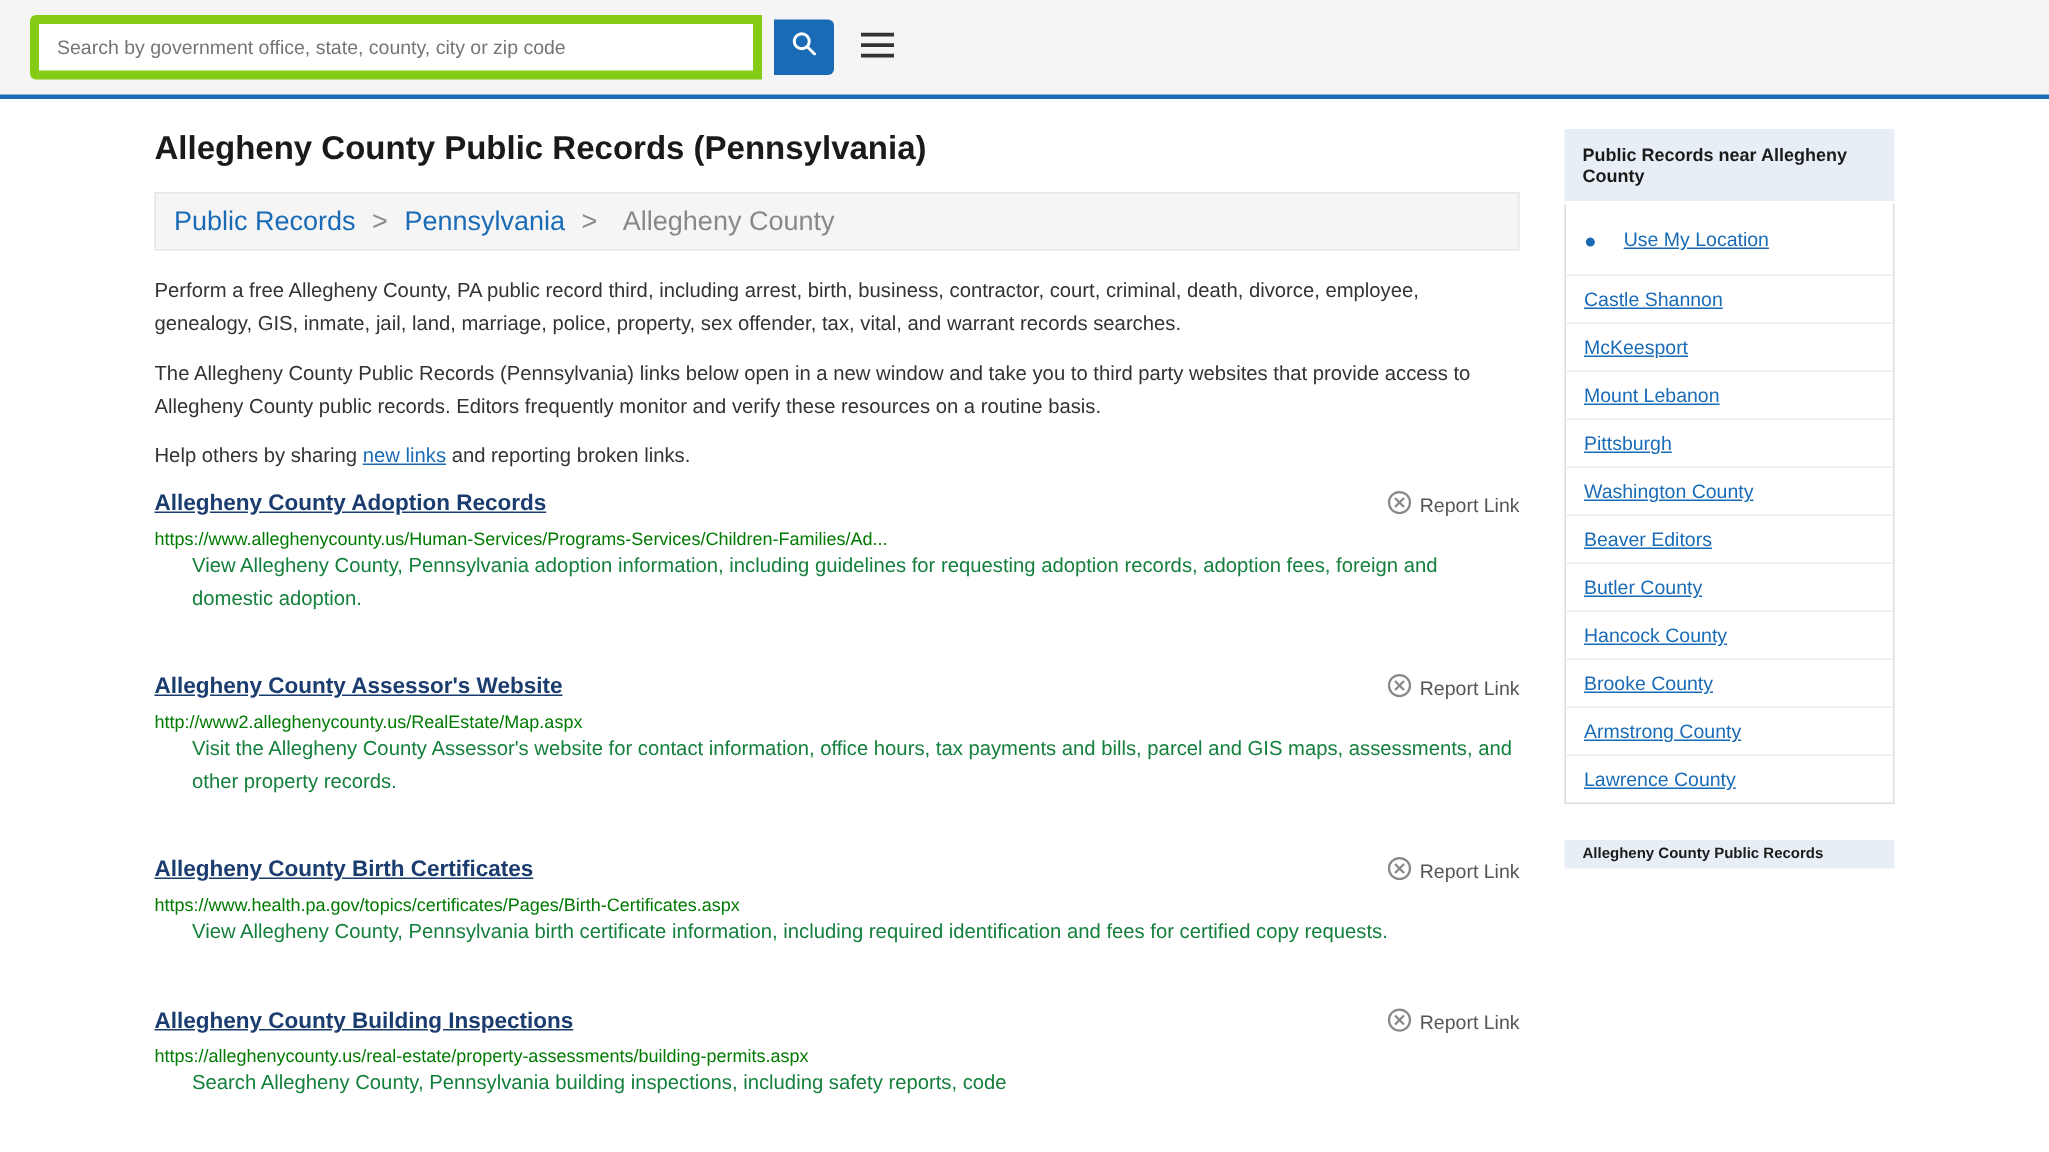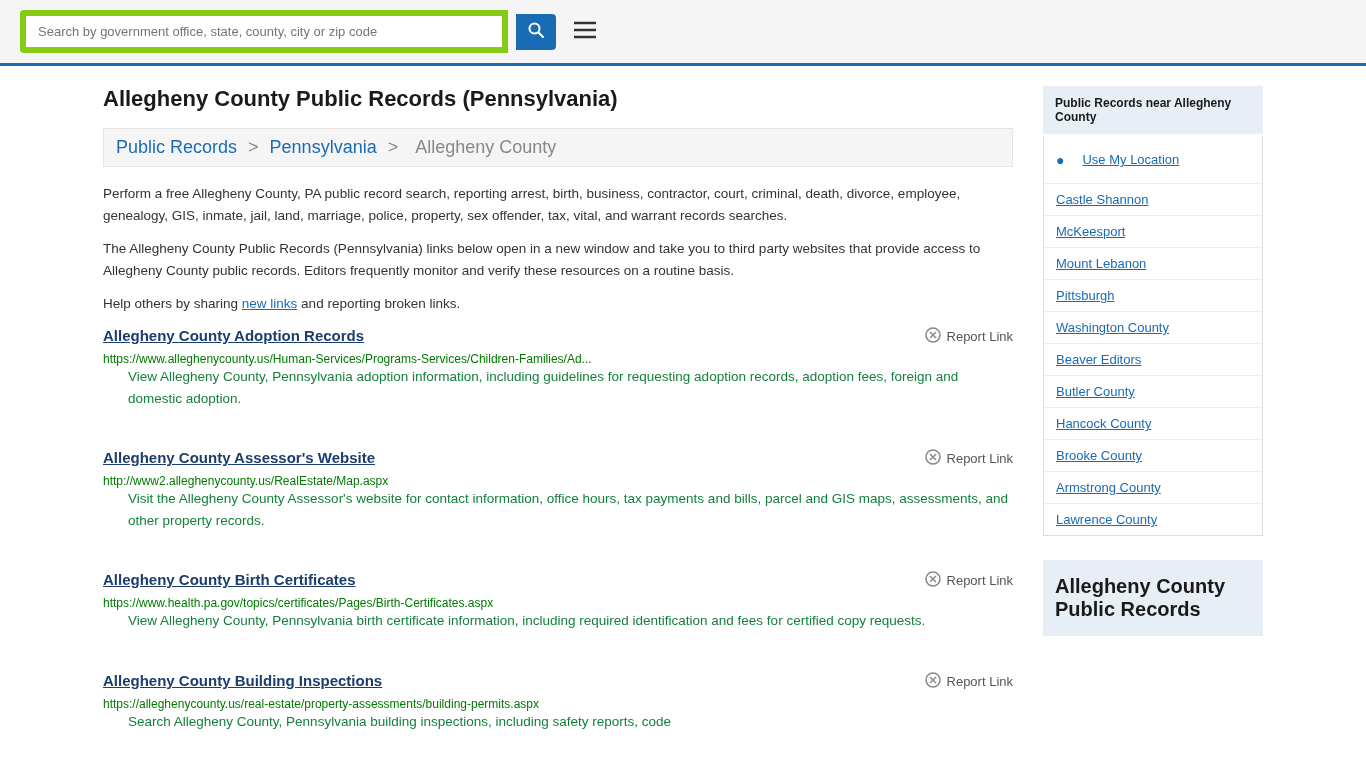--- a/index.html
+++ b/index.html
@@ -195,22 +195,22 @@
       font-size: 14px;
     }
     .location-link {
       color: #1a6bb5;
       text-decoration: underline;
       font-size: 13px;
       cursor: pointer;
     }
     .sidebar-records-title {
       background: #e8eef5;
-      padding: 15px 12px;
-      font-size: 20px;
+      padding: 4px 12px;
+      font-size: 10px;
       font-weight: bold;
       color: #1a1a1a;
       margin-bottom: 2px;
     }
     .sidebar-records-item {
       display: flex;
       align-items: center;
       gap: 6px;
       padding: 8px 12px;
       border-bottom: 1px solid #eee;
@@ -262,21 +262,21 @@
     <h1 class="page-title">Allegheny County Public Records (Pennsylvania)</h1>
 
     <div class="breadcrumb">
       <a>Public Records</a>
       <span> &gt; </span>
       <a>Pennsylvania</a>
       <span> &gt; </span>
       <span>Allegheny County</span>
     </div>
 
-    <p class="intro-text">Perform a free Allegheny County, PA public record search, reporting arrest, birth, business, contractor, court, criminal, death, divorce, employee, genealogy, GIS, inmate, jail, land, marriage, police, property, sex offender, tax, vital, and warrant records searches.</p>
+    <p class="intro-text">Perform a free Allegheny County, PA public record third, including arrest, birth, business, contractor, court, criminal, death, divorce, employee, genealogy, GIS, inmate, jail, land, marriage, police, property, sex offender, tax, vital, and warrant records searches.</p>
     <p class="intro-text">The Allegheny County Public Records (Pennsylvania) links below open in a new window and take you to third party websites that provide access to Allegheny County public records. Editors frequently monitor and verify these resources on a routine basis.</p>
     <p class="intro-text">
       <span>Help others by sharing </span><a class="new-links">new links</a><span> and reporting broken links.</span>
     </p>
 
     <div class="record-entry">
       <div class="record-header">
         <a class="record-title">Allegheny County Adoption Records</a>
         <div class="report-link">
           <span>

